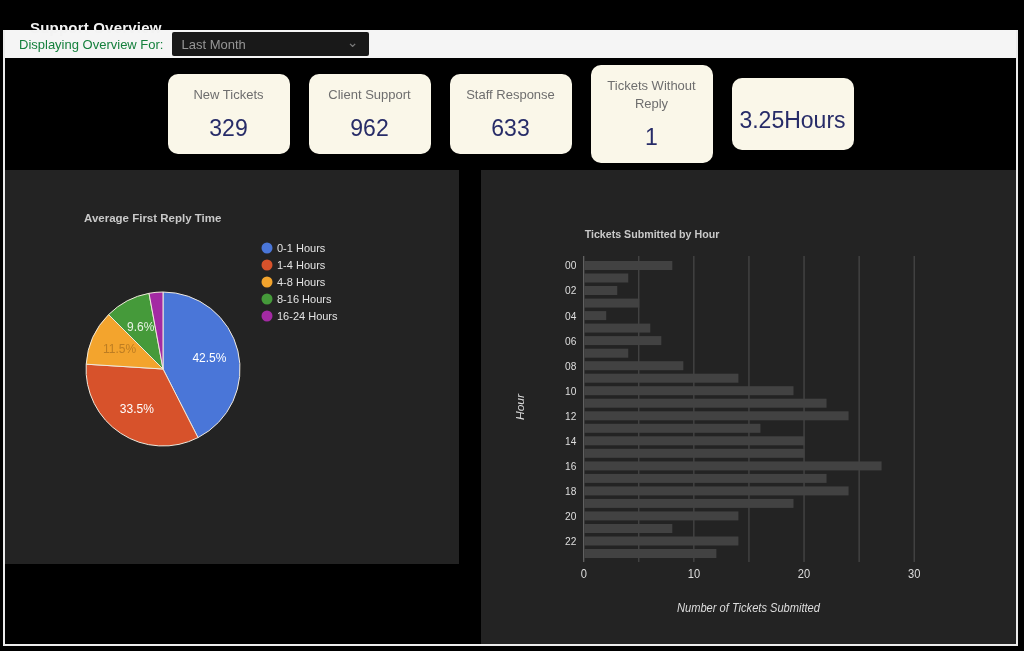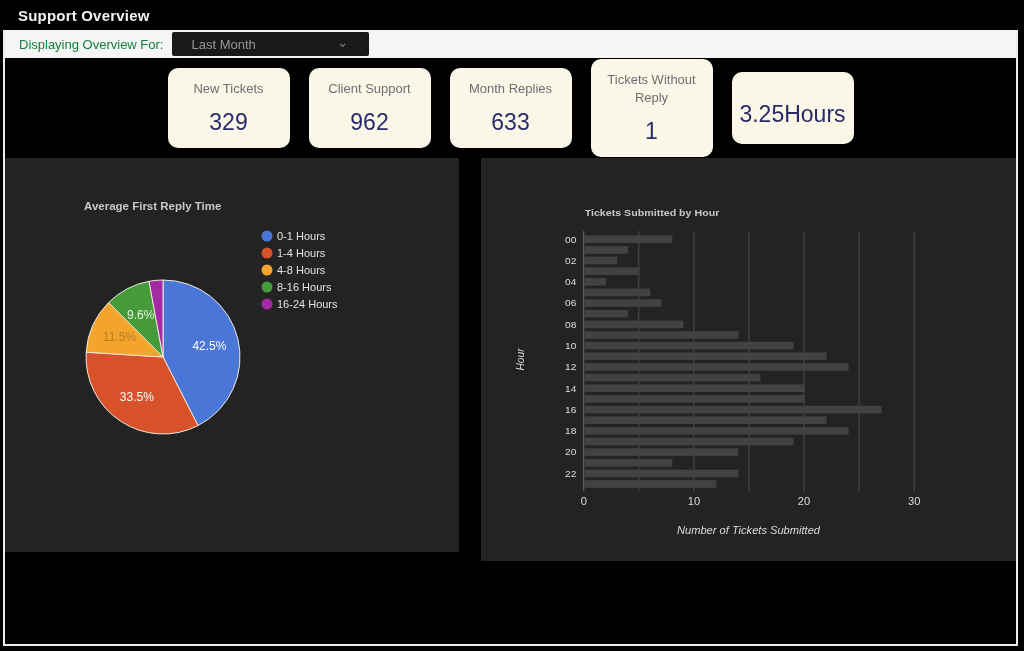--- a/index.html
+++ b/index.html
@@ -1,38 +1,38 @@
 <!DOCTYPE html>
 <html><head>
 <meta charset="utf-8">
 <style>
   html,body{margin:0;padding:0;background:#000;width:1024px;height:651px;overflow:hidden;
     font-family:"Liberation Sans",sans-serif;}
   .topbar{height:30px;box-sizing:border-box;padding:7px 0 0 18px;background:#000;}
-  .topbar h1{margin:0;font-size:15px;font-weight:bold;color:#f2f2f2;letter-spacing:.2px;}
+  .topbar h1{margin:12px;font-size:15px;font-weight:bold;color:#f2f2f2;letter-spacing:.2px;}
   .wrapper{margin:0 6px 0 3px;height:616px;box-sizing:border-box;background:#000;
     border:2px solid #ececec;border-top:none;}
   .filterbar{height:28px;background:#f5f5f5;display:flex;align-items:center;
     padding-left:14px;box-sizing:border-box;}
   .filter-label{font-size:13px;color:#15803d;}
   .select{width:197px;height:24px;background:#191919;border-radius:2px;margin-left:8px;
-    display:flex;align-items:center;justify-content:space-between;padding:0 20px;
+    display:flex;align-items:center;justify-content:space-between;padding:0 10px;
     box-sizing:border-box;cursor:pointer;}
   .select .sel-val{font-size:13px;color:#969696;}
   .chev{color:#7a7a7a;font-size:14px;line-height:0;margin-top:-5px;}
-  .cards{height:100px;display:flex;align-items:center;justify-content:center;gap:19px;background:#000;}
+  .cards{height:112px;display:flex;align-items:center;justify-content:center;gap:19px;background:#000;}
   .card{background:#faf7e9;border-radius:10px;width:122px;min-height:72px;box-sizing:border-box;
     padding:12px 4px;display:flex;flex-direction:column;align-items:center;justify-content:center;
     text-align:center;}
   .card-label{font-size:13px;color:#6e6e6e;line-height:1.35;}
   .card-value{font-size:23px;color:#272c68;margin-top:12px;}
   .panels{display:flex;height:474px;background:#000;align-items:flex-start;}
   .panel{background:#232323;}
   .panel.left{width:454px;height:394px;text-align:right;}
-  .panel.right{flex:1;height:403px;margin-left:22px;}
+  .panel.right{flex:1;height:474px;margin-left:22px;}
   .panel.right svg{display:block;width:100%;height:100%;}
   .panel.left svg{display:block;}
   svg text{font-family:"Liberation Sans",sans-serif;}
 </style>
 </head>
 <body>
 
 <div class="topbar">
   <h1>Support Overview</h1>
 </div>
@@ -49,21 +49,21 @@
   <div class="cards" id="cards">
       <div class="card">
         <div class="card-label">New Tickets</div>
         <div class="card-value">329</div>
       </div>
       <div class="card">
         <div class="card-label">Client Support</div>
         <div class="card-value">962</div>
       </div>
       <div class="card">
-        <div class="card-label">Month Replies</div>
+        <div class="card-label">Staff Response</div>
         <div class="card-value">633</div>
       </div>
       <div class="card">
         <div class="card-label">Tickets Without Reply</div>
         <div class="card-value">1</div>
       </div>
       <div class="card">
         <div class="card-value">3.25Hours</div>
       </div>
     </div>

